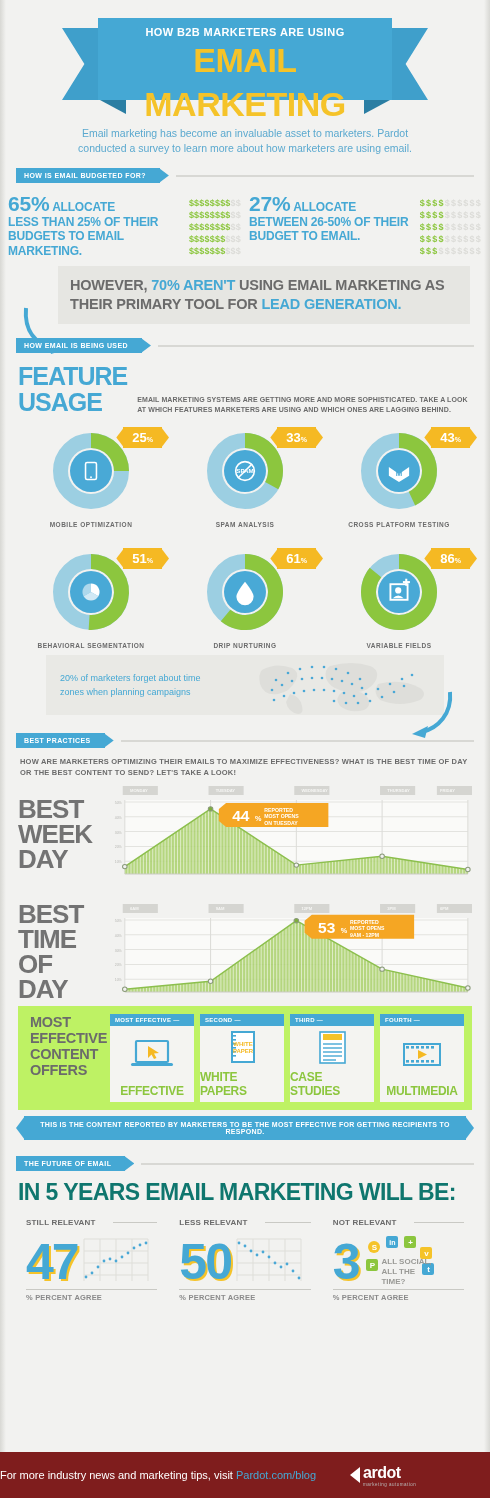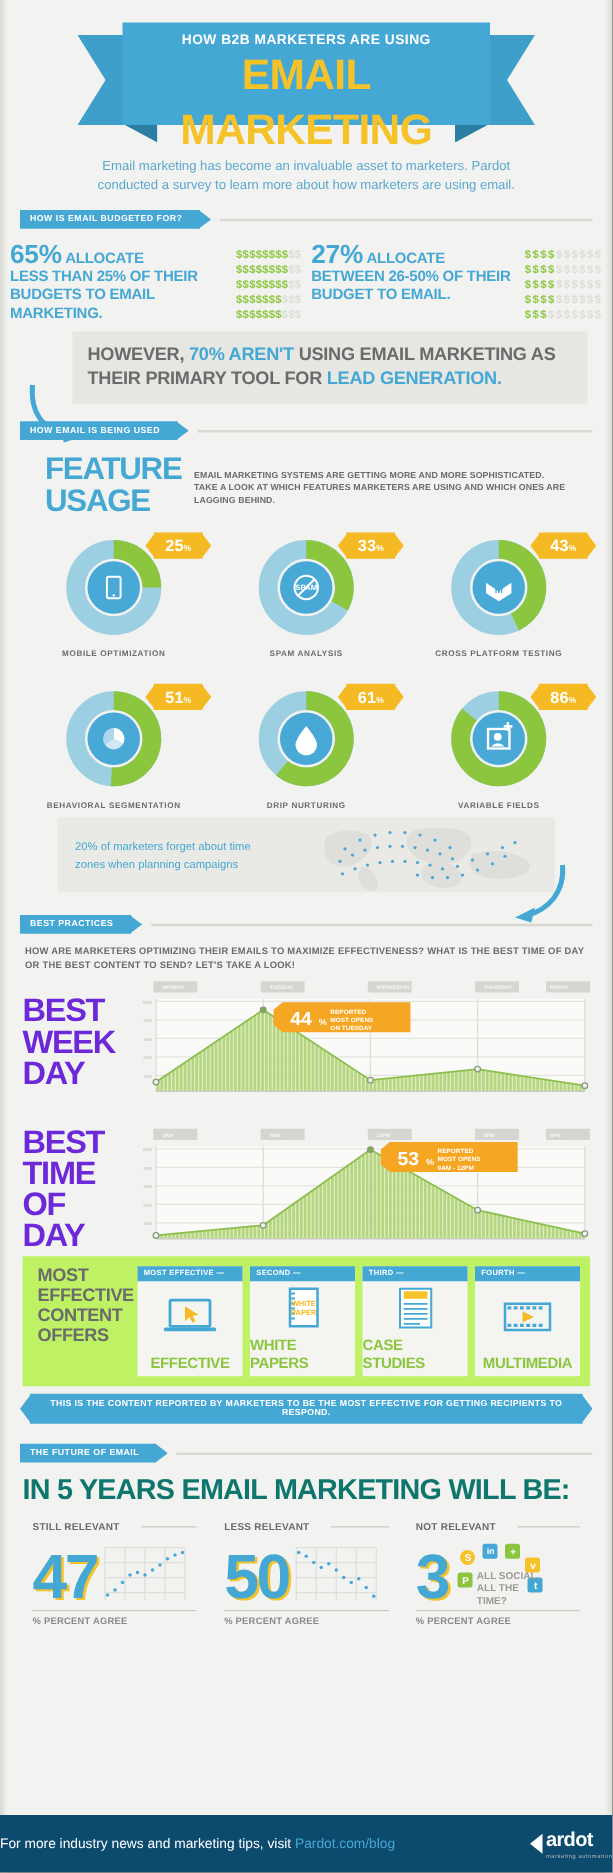--- a/index.html
+++ b/index.html
@@ -66,21 +66,21 @@
   .dollars span.off{ color:#dcdcd8; }
 
   .however {
     margin:8px 20px 0 58px; background:#e6e6e2; padding:10px 12px;
     color:#6b6b6b; font-size:14.5px; font-weight:bold; line-height:19px; letter-spacing:-.2px;
   }
   .however .hl { color:#45a8d4; }
   .arrow-svg { position:absolute; left:22px; top:306px; }
 
   
-  .fu-head { display:flex; align-items:center; padding:10px 36px 0; gap:10px; }
+  .fu-head { display:flex; align-items:flex-end; padding:10px 18px 0; gap:10px; }
   .fu-title { color:#45a8d4; font-size:25px; font-weight:bold; letter-spacing:-1px; line-height:26px; }
   .fu-desc { color:#6b6b6b; font-size:7px; line-height:10px; padding-top:6px; font-weight:bold; letter-spacing:.1px;}
 
   .donuts { display:flex; padding:10px 14px 0; }
   .donut-cell { flex:1; position:relative; text-align:center; }
   .donut-label { color:#6b6b6b; font-size:6.5px; font-weight:bold; letter-spacing:.5px; margin-top:4px; }
   .badge {
     position:absolute; right:6px; top:2px; background:#f5b923; color:#fff;
     font-weight:bold; font-size:13px; padding:3px 9px; z-index:5;
   }
@@ -88,21 +88,21 @@
   .badge:after{content:"";position:absolute;right:-7px;top:0;bottom:0;width:8px;background:#f5b923;clip-path:polygon(0 0,100% 50%,0 100%);}
   .badge small{font-size:7px;}
 
   
   .tz { margin:6px 46px 0 46px; background:#e9e9e5; height:60px; position:relative; display:flex; align-items:center;}
   .tz-text { color:#45a8d4; font-size:9px; line-height:14px; padding-left:14px; width:175px;}
 
   
   .bp-desc { color:#6b6b6b; font-size:7.5px; font-weight:bold; line-height:11px; padding:8px 20px 0; letter-spacing:.2px;}
   .chart-block { display:flex; align-items:center; padding:6px 18px 0; }
-  .chart-title { color:#6d28d9; font-size:26px; font-weight:bold; line-height:25px; letter-spacing:-1px; width:82px;}
+  .chart-title { color:#737373; font-size:26px; font-weight:bold; line-height:25px; letter-spacing:-1px; width:82px;}
   .chart-area { flex:1; position:relative; height:100px; }
 
   
   .offers { margin:4px 18px 0; background:#bef264; display:flex; padding:8px; gap:6px; align-items:stretch;}
   .offers-title { color:#6b6b6b; font-size:14.5px; font-weight:bold; line-height:16px; width:78px; letter-spacing:-.3px; padding-left:4px;}
   .offer-card { flex:1; background:#f4f4f1; display:flex; flex-direction:column; align-items:center; }
   .offer-rank { background:#45a8d4; color:#fff; font-size:6px; font-weight:bold; width:100%; padding:3px 5px; letter-spacing:.3px;}
   .offer-icon { flex:1; display:flex; align-items:center; justify-content:center; padding:4px 0;}
   .offer-name { color:#8cc63e; font-size:12px; font-weight:bold; padding-bottom:4px; letter-spacing:-.3px;}
 
@@ -121,22 +121,22 @@
   .fcard-body { display:flex; align-items:flex-end; height:60px; }
   .fnum { font-size:50px; font-weight:bold; color:#45a8d4; line-height:50px;
           text-shadow:2px 2px 0 #f5c329; letter-spacing:-2px;}
   .fcard-foot { border-top:1px solid #c9c9c4; color:#8a8a8a; font-size:7.5px;
                 font-weight:bold; padding-top:3px; margin-top:2px; letter-spacing:.2px;}
   .social-txt { color:#9a9a96; font-size:8px; font-weight:bold; line-height:10px; }
   .sicon { width:12px; height:12px; border-radius:2px; display:inline-flex;
            align-items:center; justify-content:center; color:#fff; font-size:8px; font-weight:bold; }
 
   
-  .footer { position:absolute; left:0; right:0; bottom:0; height:46px; background:#0c4a6e;
-            display:flex; align-items:center; justify-content:space-between; gap:30px; }
+  .footer { position:absolute; left:0; right:0; bottom:0; height:46px; background:#7f1d1d;
+            display:flex; align-items:center; justify-content:flex-start; gap:30px; }
   .footer-txt { color:#fff; font-size:11px; }
   .footer-txt a { color:#45a8d4; text-decoration:none; }
   .plogo { display:flex; align-items:center; color:#fff; }
   .plogo-name{font-size:16px;font-weight:bold;letter-spacing:-.5px;}
   .plogo-sub{font-size:4.5px;color:#bbb;letter-spacing:.5px;}
 </style>
 </head>
 <body>
 
 <div id="page">

